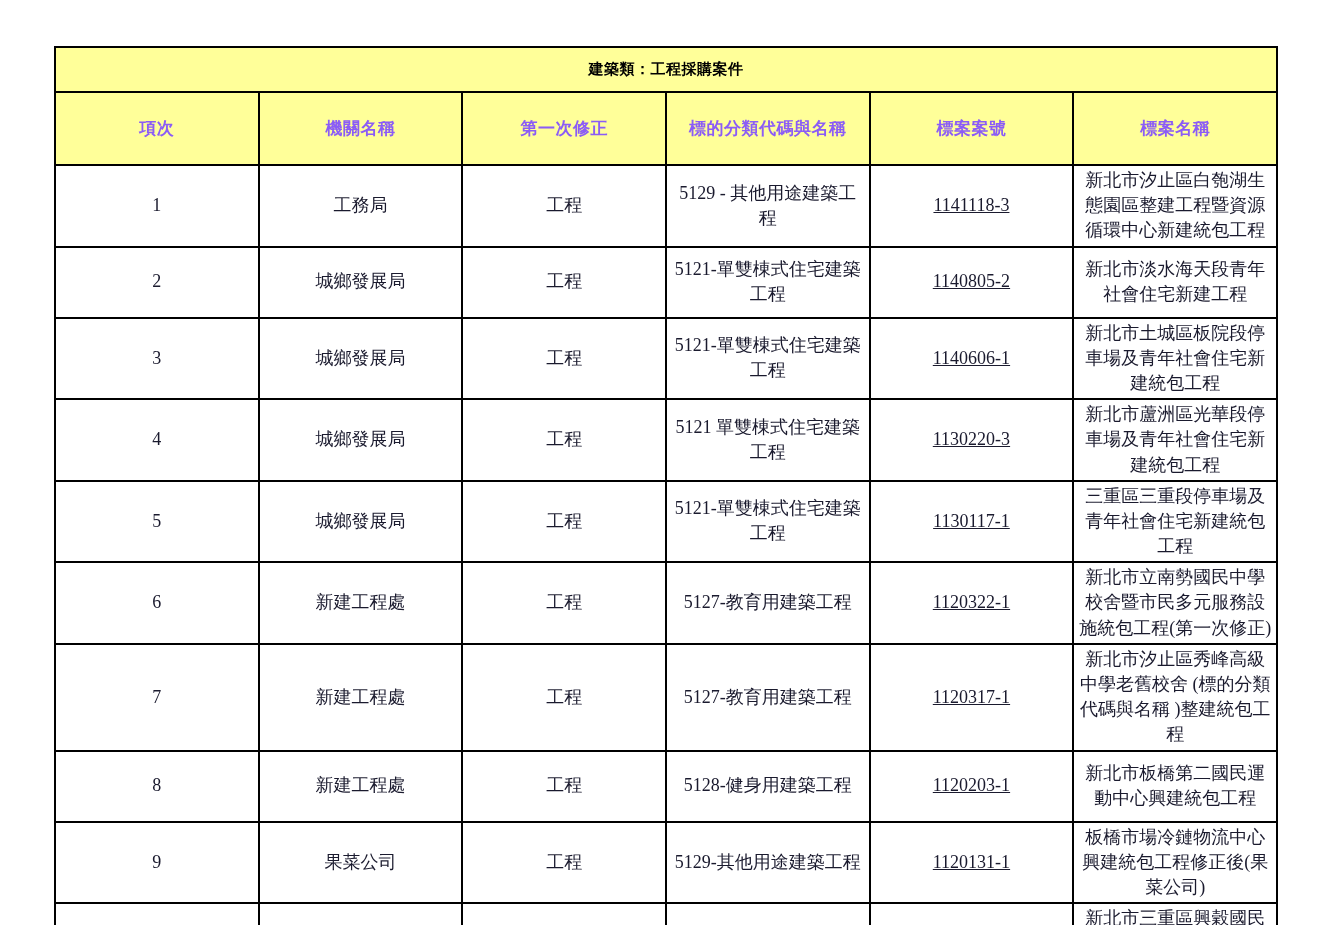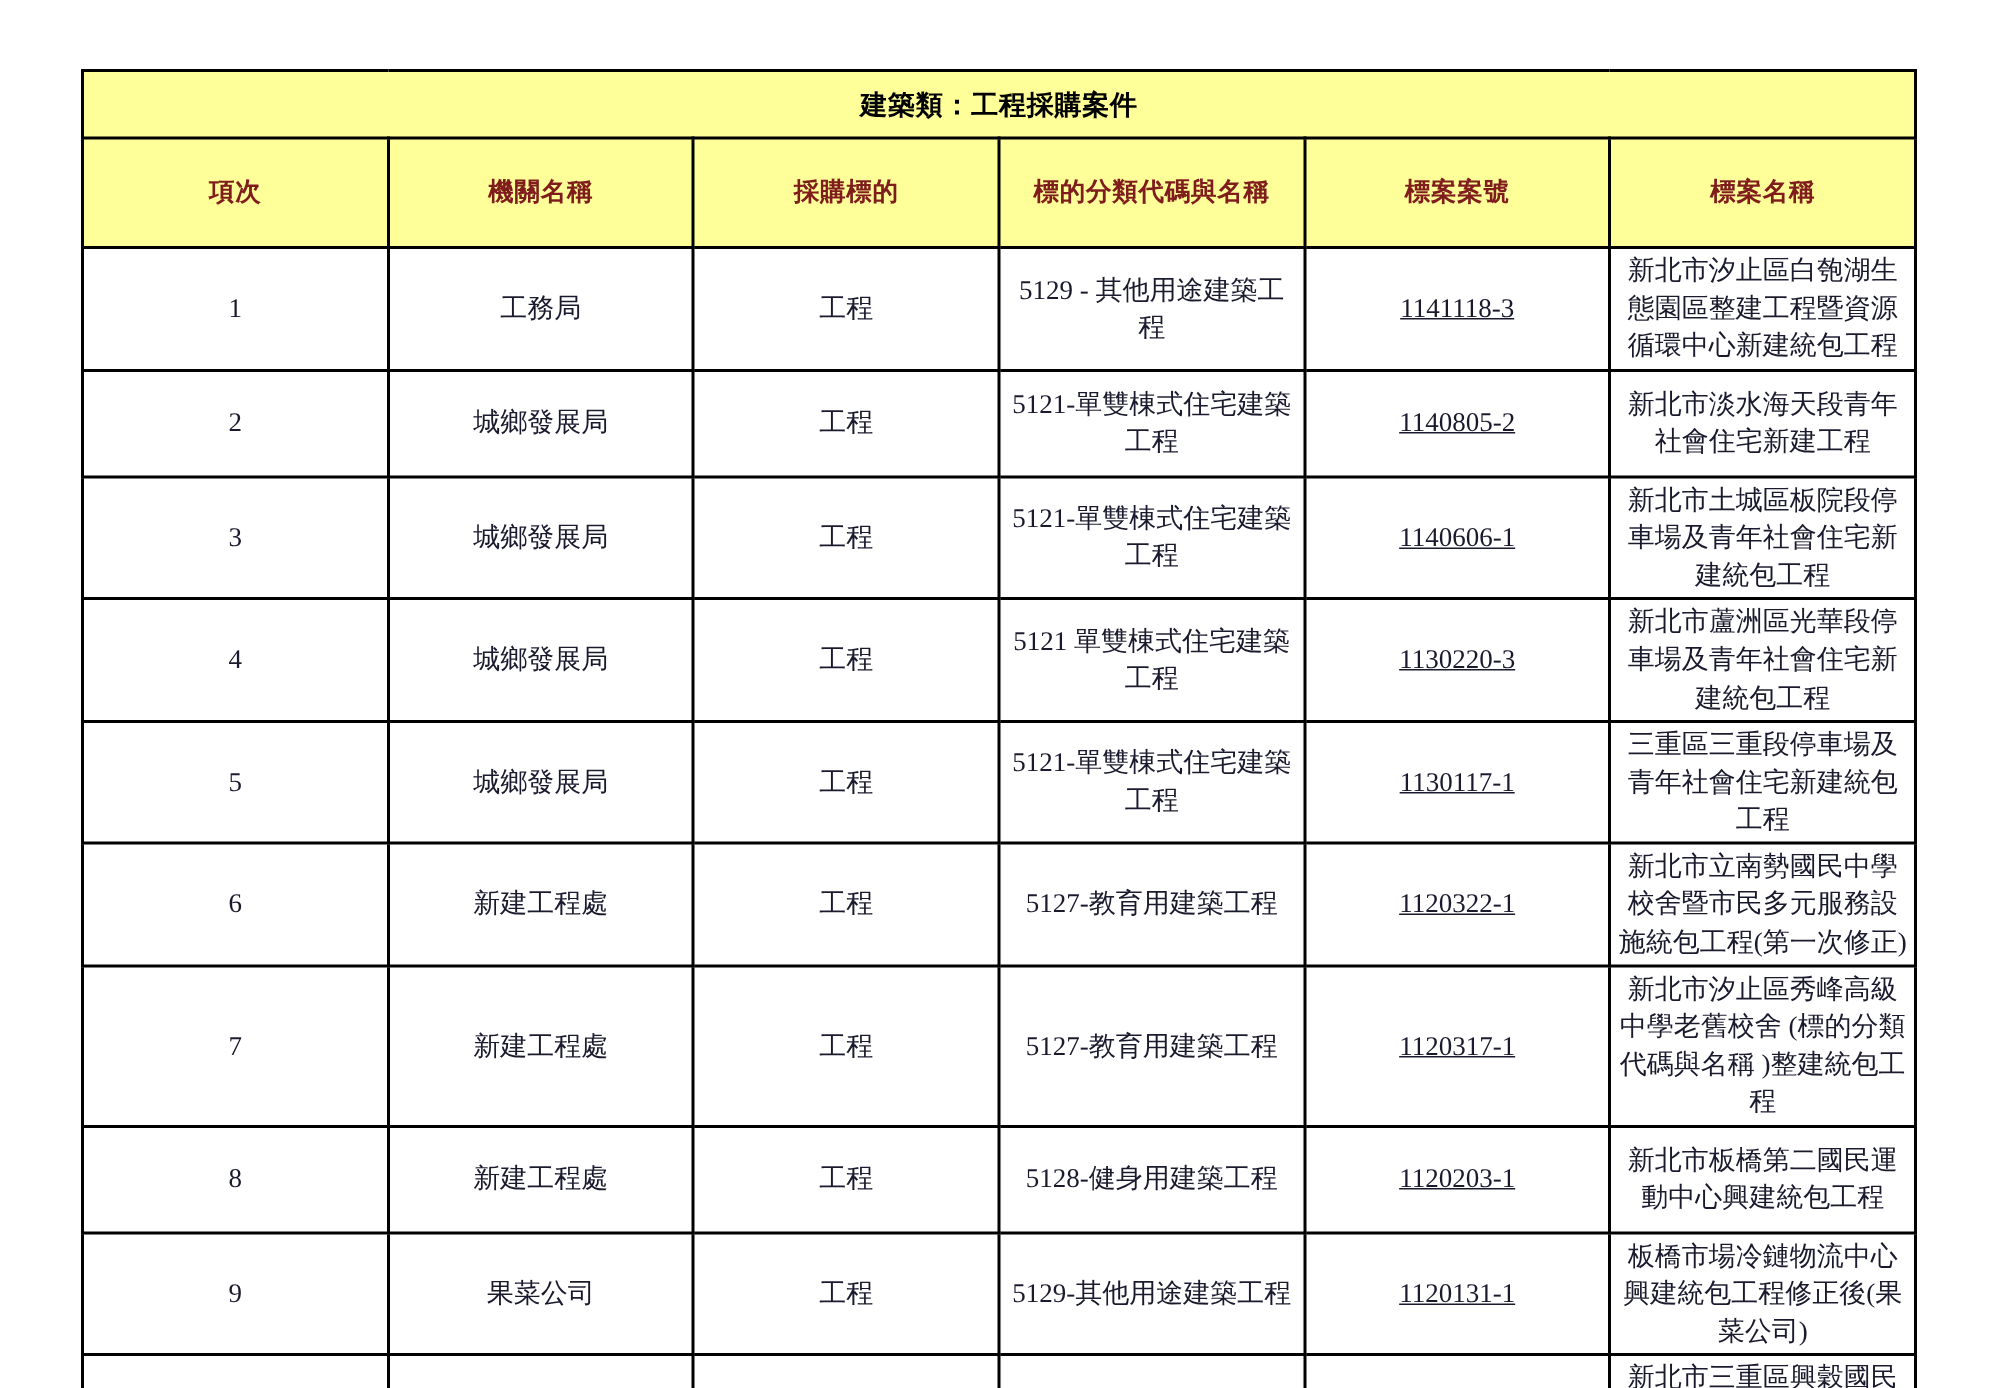--- a/index.html
+++ b/index.html
@@ -40,33 +40,33 @@
     vertical-align: middle;
     text-align: center;
   }
 
   
   tr.title-row td {
     background: #ffff99;
     height: 45px;
     font-family: "DejaVu Sans", "Liberation Sans", sans-serif;
     font-weight: bold;
-    font-size: 18px;
+    font-size: 15px;
     color: #000000;
     letter-spacing: 0.5px;
   }
 
   
   tr.head-row th {
     background: #ffff99;
     height: 73px;
     font-family: "DejaVu Sans", "Liberation Sans", sans-serif;
     font-weight: bold;
     font-size: 17px;
-    color: #7f1d1d;
+    color: #8b5cf6;
     line-height: 1.45;
     letter-spacing: 0.5px;
   }
 
   
   tr.data-row td {
     background: #ffffff;
     height: 71px;
     font-family: "Liberation Serif", "DejaVu Serif", serif;
     font-size: 18px;
@@ -96,21 +96,21 @@
   <table class="proc-table">
     <tbody>
 
       <tr class="title-row">
         <td colspan="6">建築類：工程採購案件</td>
       </tr>
 
       <tr class="head-row">
         <th class="c-seq">項次</th>
         <th class="c-org">機關名稱</th>
-        <th class="c-obj">採購標的</th>
+        <th class="c-obj">第一次修正</th>
         <th class="c-class">標的分類代碼與名稱</th>
         <th class="c-no">標案案號</th>
         <th class="c-name">標案名稱</th>
       </tr>
 
       <tr class="data-row">
         <td class="c-seq">1</td>
         <td class="c-org">工務局</td>
         <td class="c-obj">工程</td>
         <td class="c-class">5129 -  其他用途建築工程</td>

